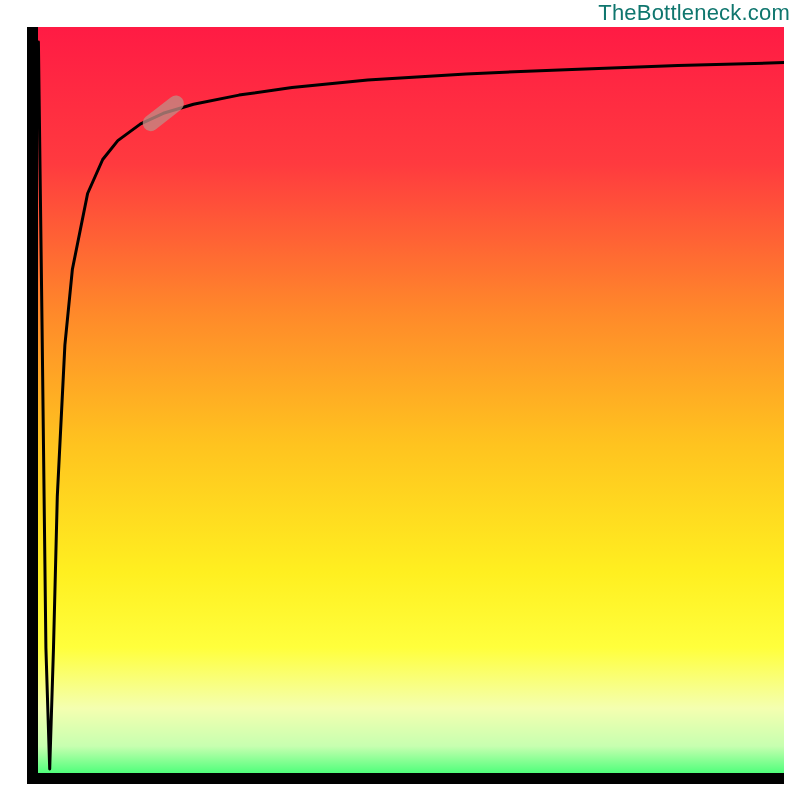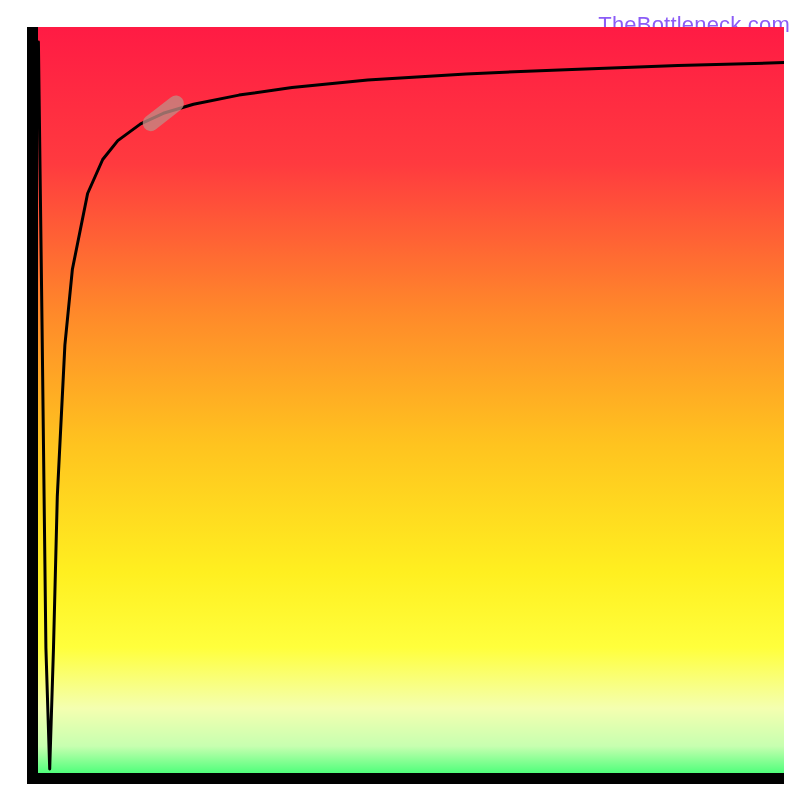--- a/index.html
+++ b/index.html
@@ -11,24 +11,24 @@
     font-family: Arial, Helvetica, sans-serif;
     overflow: hidden;
   }
   .frame {
     position: relative;
     width: 800px;
     height: 800px;
   }
   .attribution {
     position: absolute;
-    top: 12px;
+    top: 0;
     right: 10px;
     font-size: 22px;
-    color: #8b5cf6;
+    color: #0f766e;
     font-weight: 400;
     letter-spacing: 0.2px;
   }
   .plot {
     position: absolute;
     left: 27px;
     top: 27px;
     width: 757px;
     height: 757px;
   }

